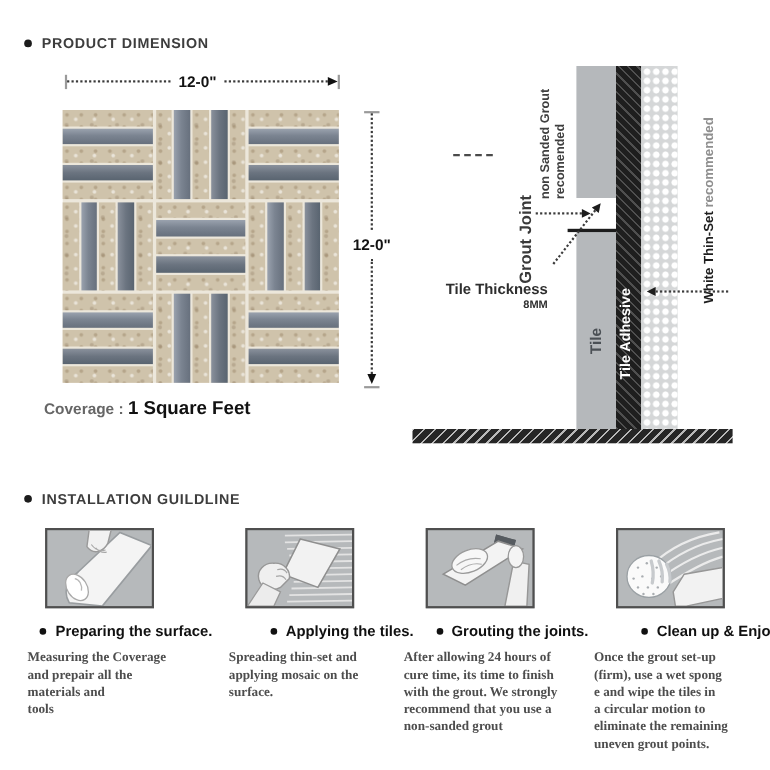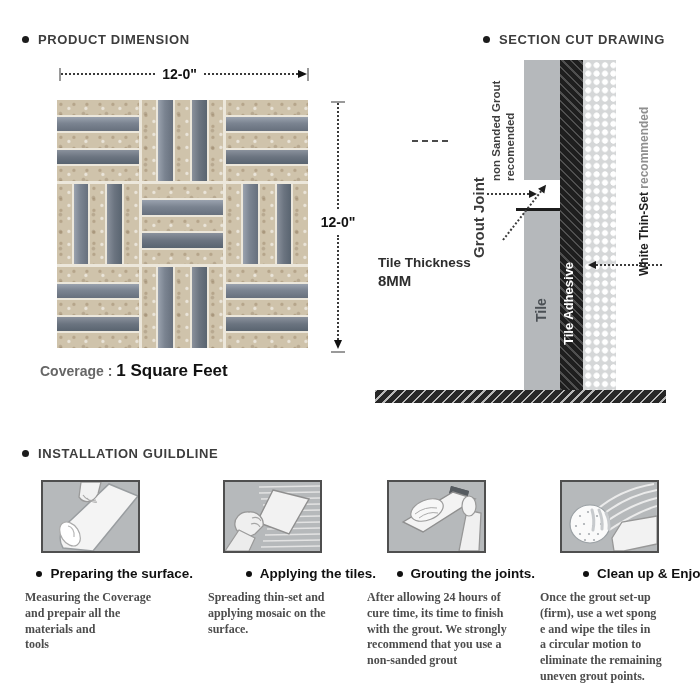--- a/index.html
+++ b/index.html
@@ -55,22 +55,22 @@
               background-image:radial-gradient(circle,#ffffff 2.7px,rgba(255,255,255,0) 3.3px);
               background-size:8.4px 8.4px; background-position:1px 1px; }
   .floorbar { background:repeating-linear-gradient(135deg,#b9b9b9 0 1.6px,#262626 1.6px 7px); }
   .vtext { writing-mode:vertical-rl; transform:rotate(180deg); white-space:nowrap; }
   .lbl-grout  { font-size:15px; font-weight:bold; color:#3a3a3a; }
   .lbl-note   { font-size:11.5px; font-weight:bold; color:#3f3f3f; }
   .lbl-tile   { font-size:14px; font-weight:bold; color:#4b5055; }
   .lbl-adh    { font-size:13px; font-weight:bold; color:#ffffff; text-align:center; }
   .lbl-thin   { font-size:12px; font-weight:bold; color:#1e1e1e; }
   .lbl-thin .gray { color:#8f8f8f; }
-  .thickness  { width:120px; text-align:left; font-weight:bold; color:#2e2e2e; font-size:13.5px; line-height:1.25; }
-  .thickness .val { font-size:15px; }
+  .thickness  { width:120px; text-align:right; font-weight:bold; color:#2e2e2e; font-size:13.5px; line-height:1.25; }
+  .thickness .val { font-size:10px; }
   .dotline { border-top:2px dotted #3c3c3c; height:0; flex:1; }
   .dot-arrow { display:flex; align-items:center; }
   .ah-right { width:0;height:0;border-left:8px solid #1d1d1d;border-top:4px solid transparent;border-bottom:4px solid transparent; }
   .ah-left  { width:0;height:0;border-right:8px solid #1d1d1d;border-top:4px solid transparent;border-bottom:4px solid transparent; }
   .dash-seg { border-top:2px dashed #4a4a4a; height:0; }
   .darkline { background:#1c1c1c; }
 
   
   .step-col { width:168px; }
   .step-box { width:99px; height:73px; background:#b6b9bb; border:2px solid #4f4f4f; overflow:hidden; }
@@ -171,24 +171,20 @@
     <span class="dashv"></span>
     <span class="arr-down"></span>
     <span class="tickh"></span>
   </div>
 
   <div class="abs coverage">
     <span>Coverage :</span>
     <b>1 Square Feet</b>
   </div>
 
-  <div class="abs heading" style="left:483px; top:32px;">
-    <span class="bullet"></span>
-    <span class="htext">SECTION CUT DRAWING</span>
-  </div>
 
   <div class="abs col-tile" style="left:524px; top:60px; width:36px; height:120px;"></div>
   <div class="abs col-tile" style="left:524px; top:211px; width:36px; height:179px;"></div>
   <div class="abs darkline" style="left:516px; top:208px; width:44px; height:3px;"></div>
   <div class="abs adhesive" style="left:560px; top:60px; width:23px; height:330px;"></div>
   <div class="abs thinset" style="left:583px; top:60px; width:33px; height:330px;"></div>
   <div class="abs floorbar" style="left:375px; top:390px; width:291px; height:13px;"></div>
 
   <div class="abs vtext lbl-grout" style="left:470px; top:150px; height:108px;">Grout Joint</div>
   <div class="abs vtext lbl-note" style="left:490px; top:79px; height:102px;">non Sanded Grout</div>

